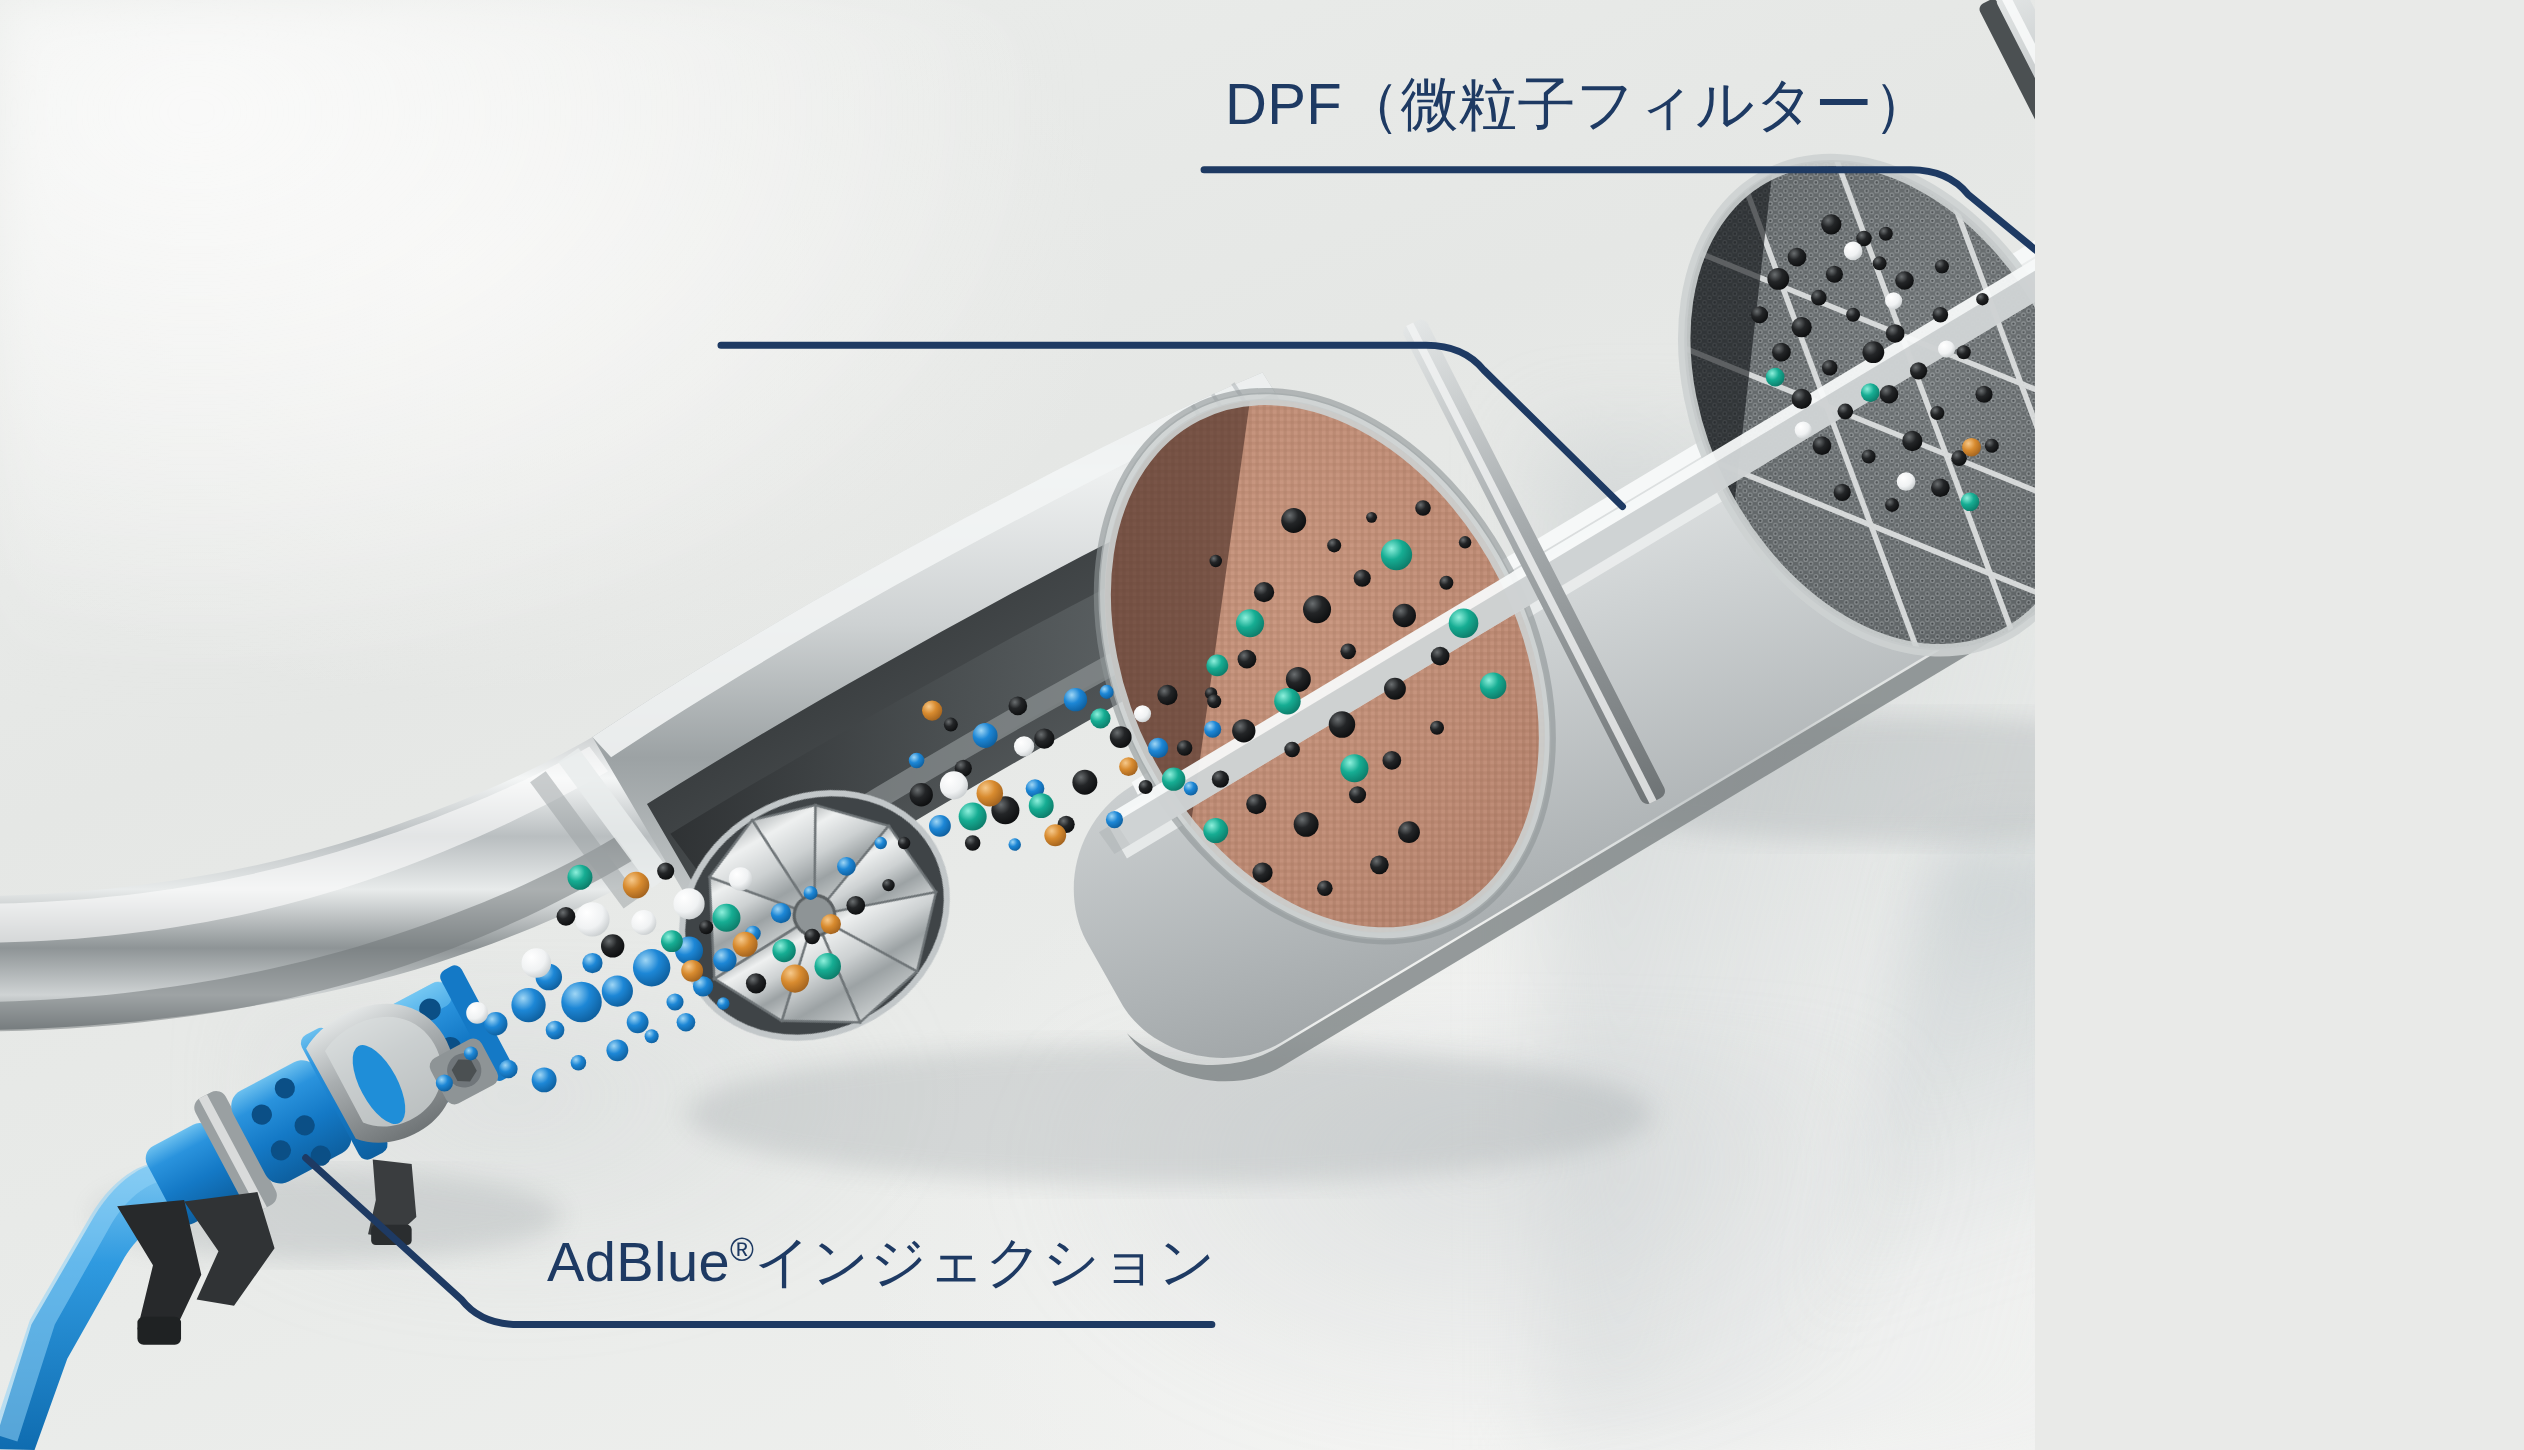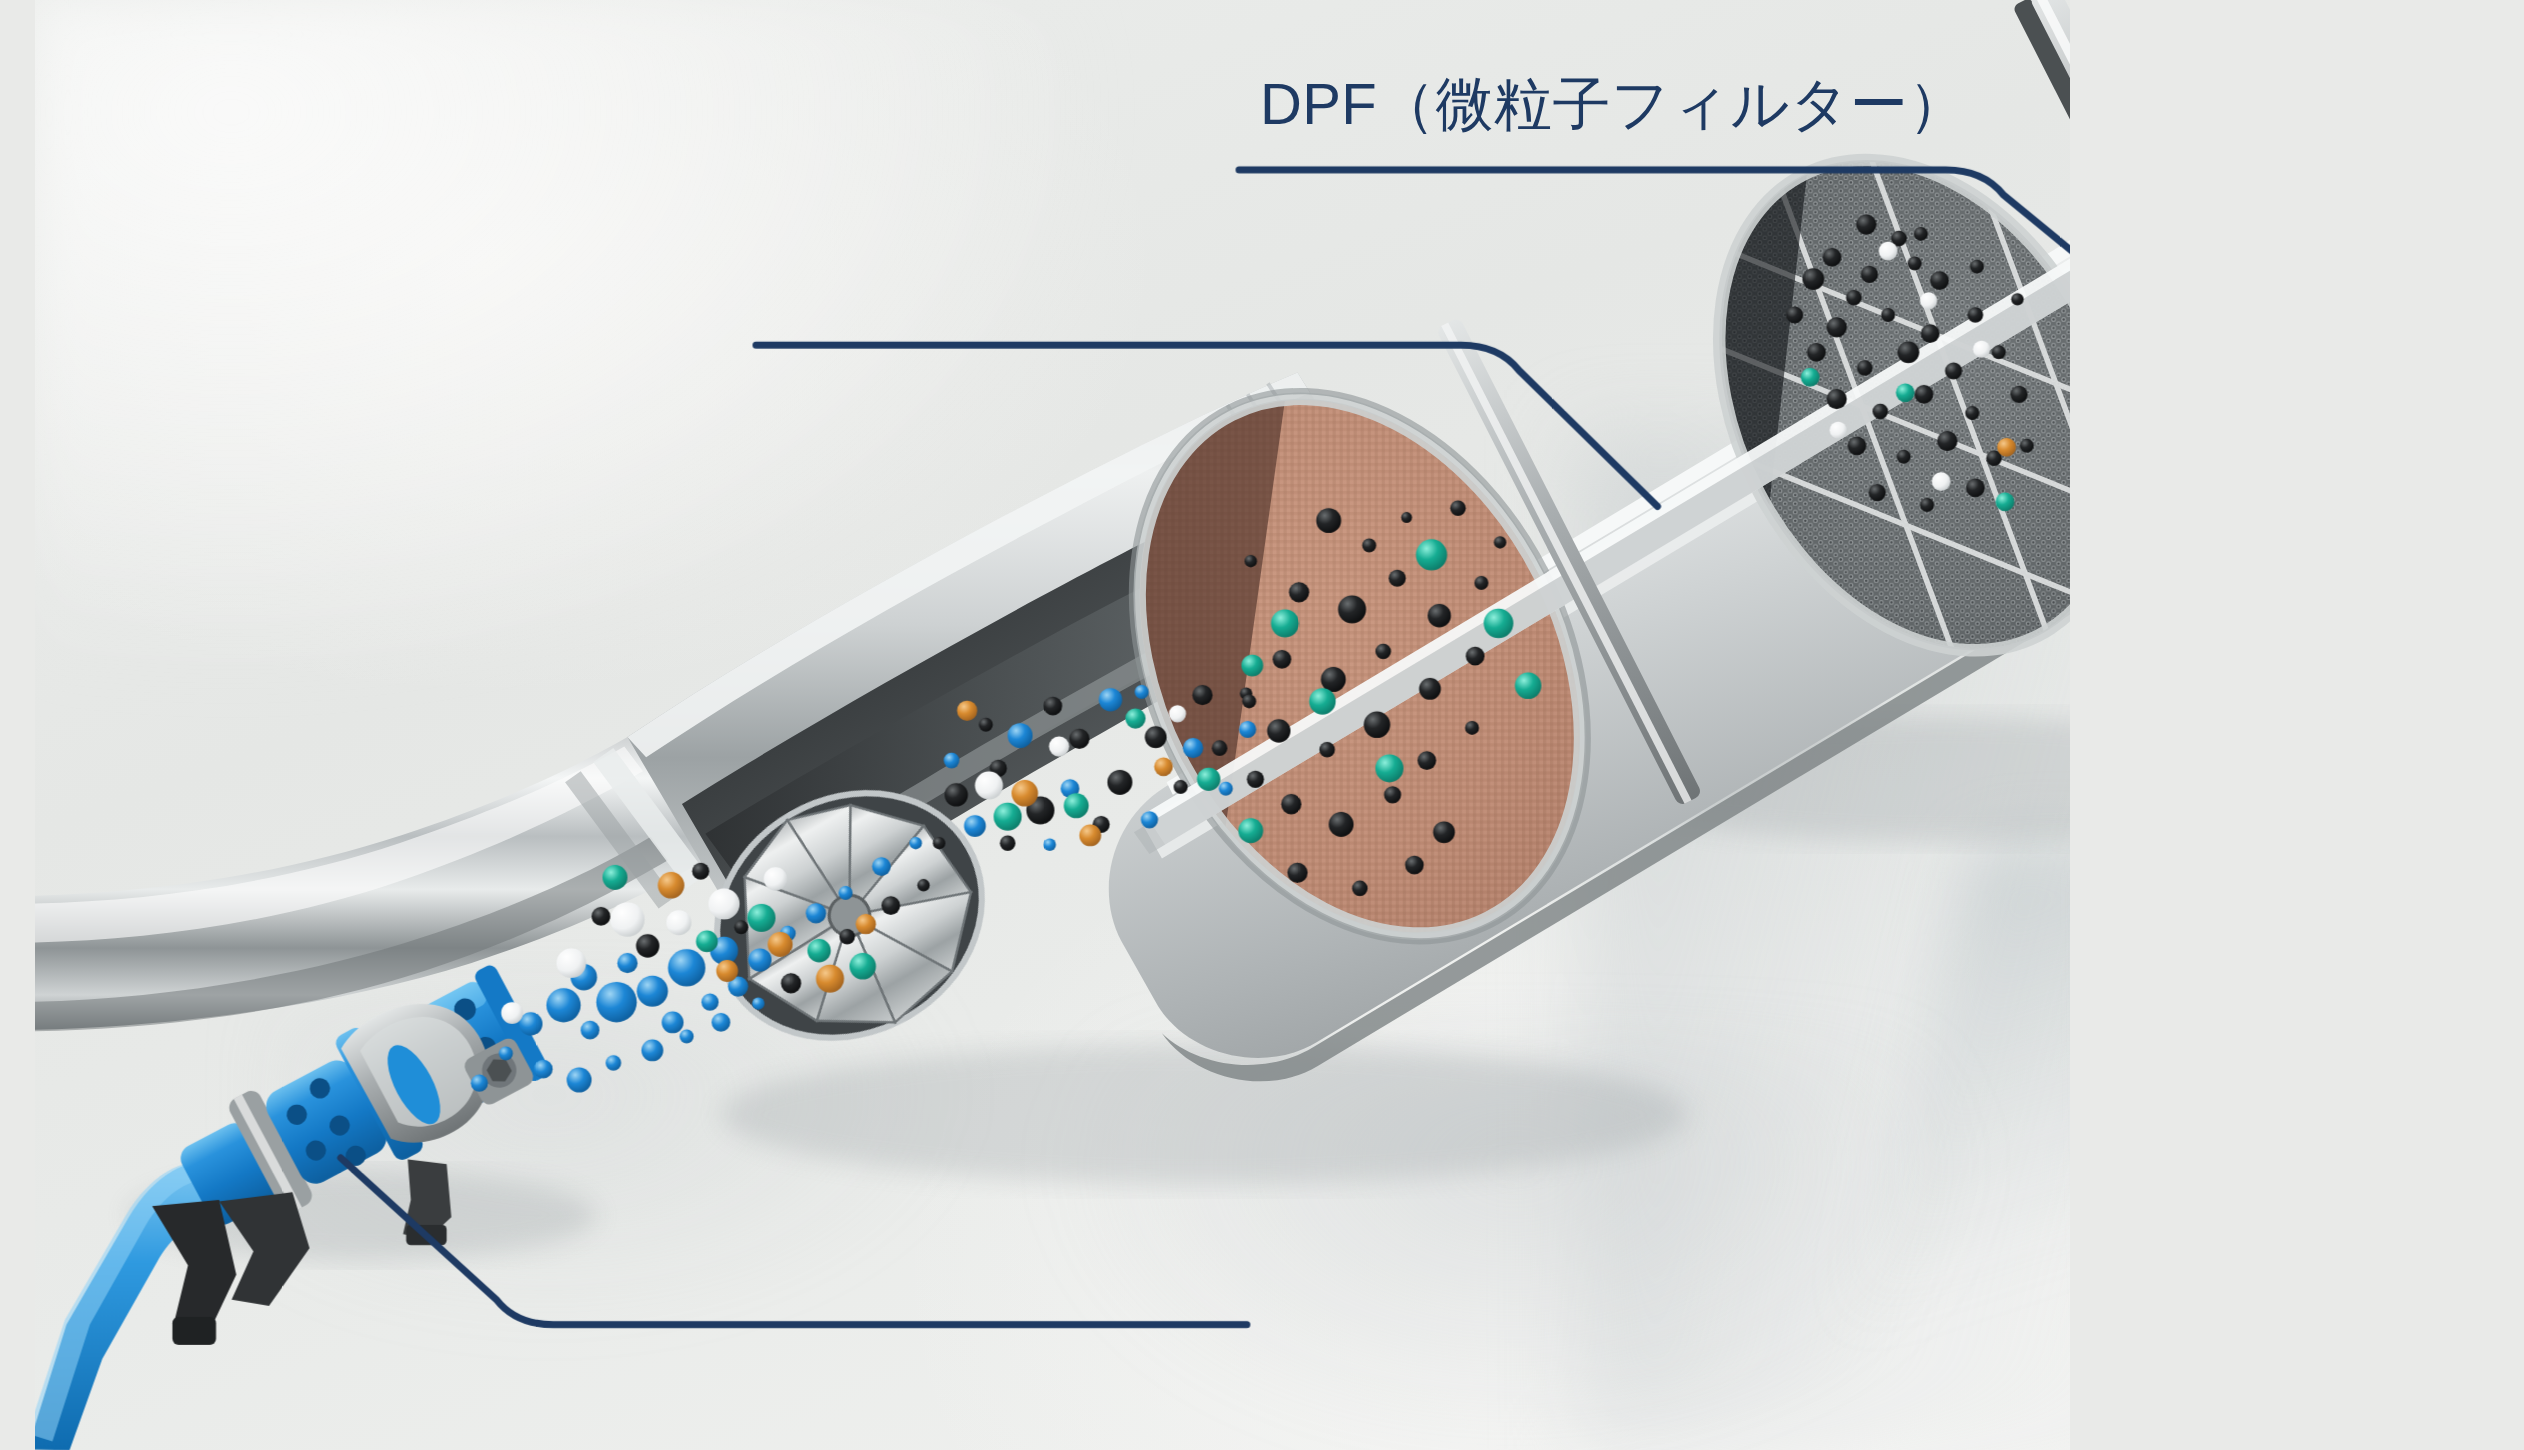--- a/index.html
+++ b/index.html
@@ -10,21 +10,20 @@
     background:#e9eae8;
   }
   #stage {
     position:relative;
     width:2035px; height:1450px;
     overflow:hidden;
     background:
       radial-gradient(ellipse 1091px 701px at 22% 18%, #f3f3f1 0%, rgba(243,243,241,0) 62%),
       radial-gradient(ellipse 1247px 857px at 82% 88%, #f6f6f5 0%, rgba(246,246,245,0) 65%),
       linear-gradient(160deg, #eceeec 0%, #e5e7e5 38%, #e9ebe9 62%, #f1f2f0 100%);
-    margin-left: 35px;
   }
   
   .bgblob { position:absolute; pointer-events:none; }
   #blob-a { left:1543px; top:436px; width:982px; height:1013px;
     background:linear-gradient(105deg, rgba(196,202,204,.55) 0%, rgba(214,219,220,.18) 46%, rgba(255,255,255,0) 78%);
     filter:blur(41px); }
   #blob-b { left:1870px; top:842px; width:436px; height:545px;
     background:linear-gradient(160deg, rgba(178,188,192,.5), rgba(255,255,255,0) 70%);
     filter:blur(31px); transform:skewX(-14deg); }
   #blob-c { left:2073px; top:873px; width:140px; height:514px;
@@ -648,15 +647,18 @@
       <path d="M925 443 L 1830 443 Q 1878 443 1904 475 L 2082 650"></path>
       <path d="M1555 1700 L 665 1700 Q 617 1700 592 1668 L 392 1486"></path>
     </g>
   </svg>
 
   <div class="callout" id="callout-dpf">
     <div class="label" style="color:#1e3a63">DPF（微粒子フィルター）</div>
   </div>
 
 
+  <div class="callout" id="callout-adblue">
+    <div class="label" style="color:#1e3a63"><span>AdBlue</span><span class="sup">®</span><span>インジェクション</span></div>
+  </div>
 
 </div>
 
 
 </body></html>

